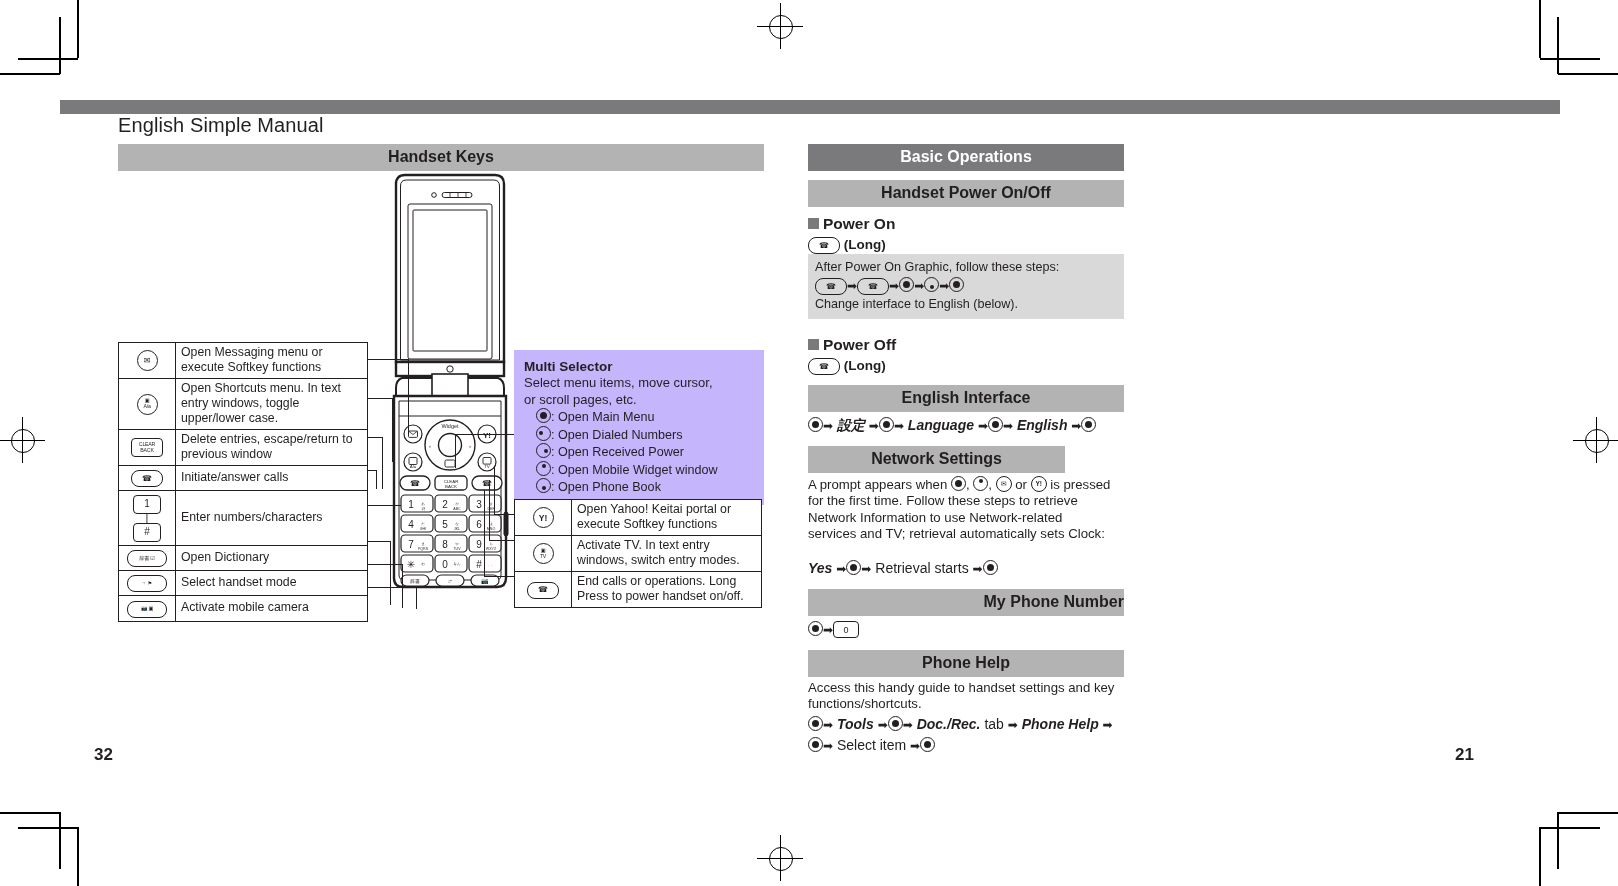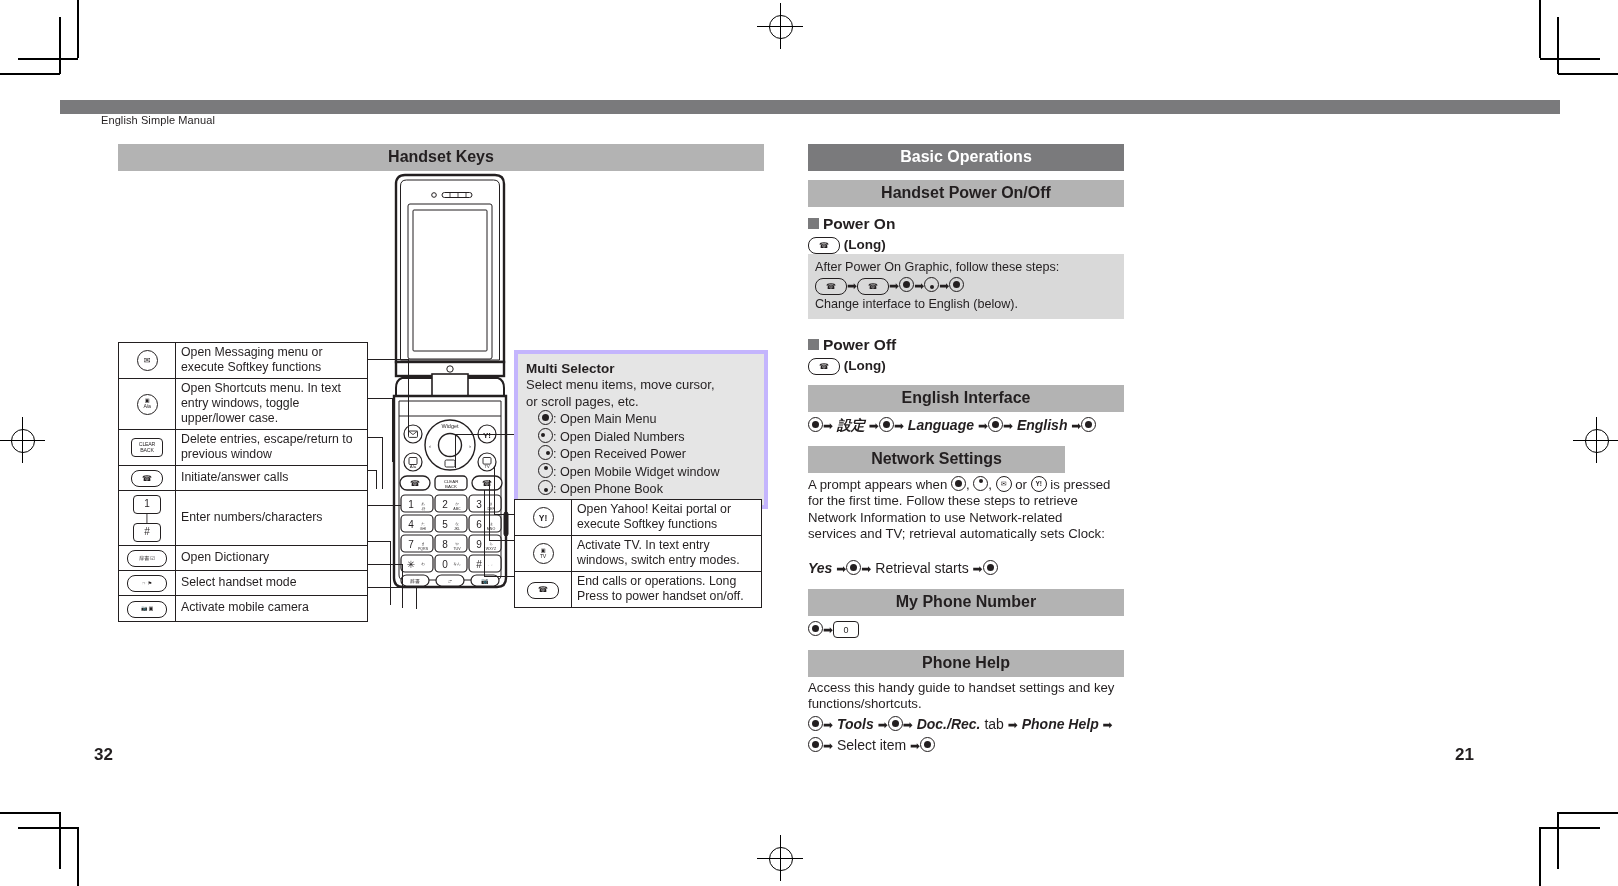--- a/index.html
+++ b/index.html
@@ -13,21 +13,21 @@
   
   .crop{position:absolute;background:#000;}
   .regmark{position:absolute;width:46px;height:46px;}
   .regmark .h{position:absolute;left:0;top:50%;width:100%;height:1px;background:#000;}
   .regmark .v{position:absolute;top:0;left:50%;height:100%;width:1px;background:#000;}
   .regmark .c{position:absolute;left:50%;top:50%;width:22px;height:22px;margin:-11px 0 0 -11px;
               border:1px solid #000;border-radius:50%;}
 
   
   .topband{position:absolute;left:60px;top:100px;width:1500px;height:14px;background:#7a7a7c;}
-  .manual-title{position:absolute;left:101px;top:114px;font-size:11px;letter-spacing:.1px;color:#231f20;}
+  .manual-title{position:absolute;left:118px;top:114px;font-size:20px;letter-spacing:.1px;color:#231f20;}
 
   
   .barhead{
     background:#b3b3b3;color:#231f20;font-weight:bold;text-align:center;
     font-size:16px;line-height:22px;padding:2px 0 3px;position:absolute;
   }
   .barhead.dark{background:#7a7a7c;color:#ffffff;}
 
   
   .ktable{position:absolute;border:1px solid #231f20;border-collapse:collapse;background:#fff;}
@@ -53,21 +53,21 @@
        position:relative;vertical-align:-2px;}
   .dot i{position:absolute;background:#231f20;border-radius:50%;}
   .dot.center i{left:50%;top:50%;width:7px;height:7px;margin:-3.5px 0 0 -3.5px;}
   .dot.left i{left:2px;top:50%;width:4px;height:4px;margin-top:-2px;}
   .dot.right i{right:2px;top:50%;width:4px;height:4px;margin-top:-2px;}
   .dot.up i{left:50%;top:2px;width:4px;height:4px;margin-left:-2px;}
   .dot.down i{left:50%;bottom:2px;width:4px;height:4px;margin-left:-2px;}
   .arrowg{display:inline-block;color:#231f20;font-size:12px;vertical-align:0px;}
 
   
-  .msbox{position:absolute;border:4px solid #c4b5fd;background:#e5e5e5;padding:6px 8px 7px;}
+  .msbox{position:absolute;border:2px solid #c4b5fd;background:#c4b5fd;padding:6px 8px 7px;}
   .msbox .t{font-weight:bold;font-size:13.5px;line-height:17px;}
   .msbox .l{font-size:13px;line-height:16.5px;}
   .msbox .il{font-size:12.6px;line-height:16.5px;padding-left:12px;}
 
   
   .lead{position:absolute;background:#231f20;}
 
   
   .phone{position:absolute;left:380px;top:172px;width:140px;height:425px;}
 
@@ -430,21 +430,21 @@
       <span>A prompt appears when </span><span class="dot center"><i></i></span>, <span class="dot up"><i></i></span>, <span class="kc circ" style="width:14px;height:14px;vertical-align:-3px;"><span class="gl" style="font-size:7px;">✉</span></span><span> or </span><span class="kc circ" style="width:14px;height:14px;vertical-align:-3px;"><span class="gl" style="font-size:6.5px;font-weight:bold;">Y!</span></span><span> is pressed</span><br>
       <span>for the first time. Follow these steps to retrieve</span><br>
       <span>Network Information to use Network-related</span><br>
       <span>services and TV; retrieval automatically sets Clock:</span>
     </div>
     <div class="stepline" style="margin-top:15px;">
       <span class="bi">Yes</span> <span class="arrowg">➡</span><span class="dot center"><i></i></span><span class="arrowg">➡</span>
       <span>Retrieval starts</span> <span class="arrowg">➡</span><span class="dot center"><i></i></span>
     </div>
 
-    <div class="barhead" style="position:static;width:316px;margin-top:10px;">My Phone Number</div>
+    <div class="barhead" style="position:static;width:316px;margin-top:10px;text-align:right;">My Phone Number</div>
     <div class="stepline" style="margin-top:3px;">
       <span class="dot center"><i></i></span><span class="arrowg">➡</span><span class="kc sq" style="width:24px;height:15px;"><span class="gl num" style="font-size:9px;">0</span></span>
     </div>
 
     <div class="barhead" style="position:static;width:316px;margin-top:10px;">Phone Help</div>
     <div class="body-t" style="margin-top:3px;">
       <span>Access this handy guide to handset settings and key</span><br>
       <span>functions/shortcuts.</span>
     </div>
     <div class="stepline" style="margin-top:2px;">

